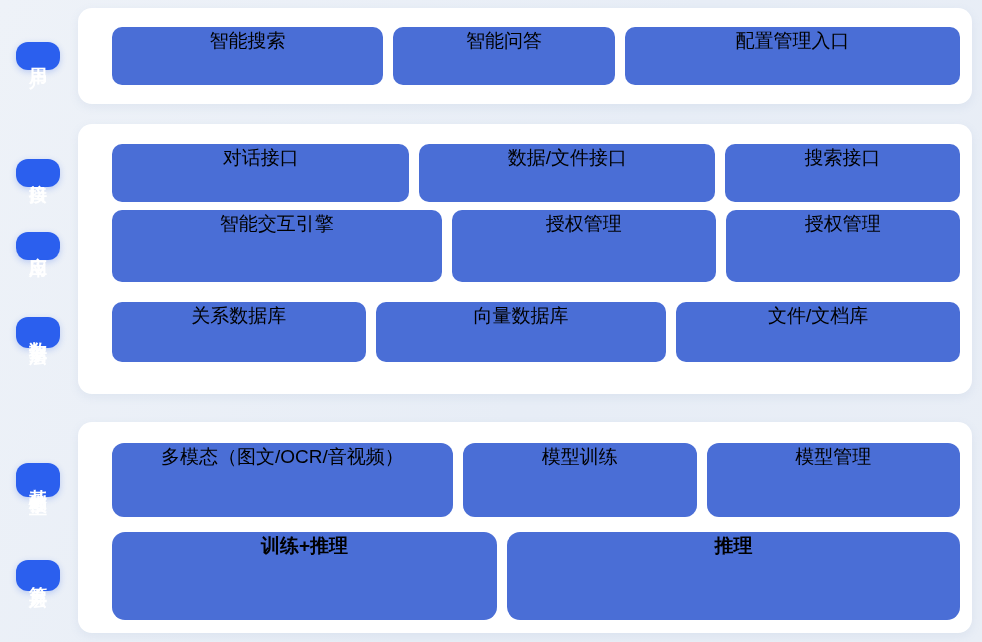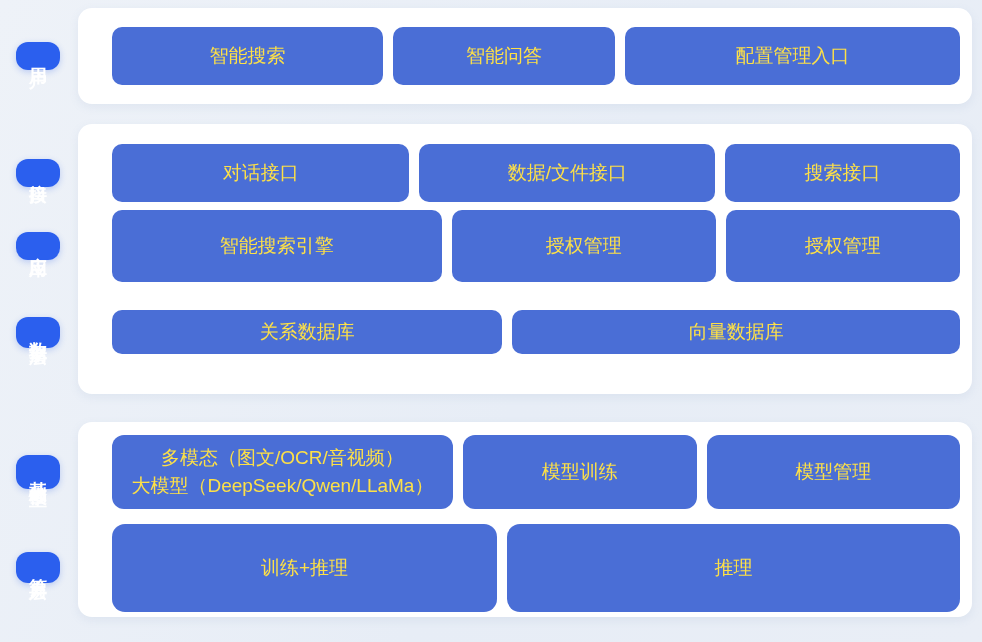--- a/index.html
+++ b/index.html
@@ -13,41 +13,41 @@
   .section + .section{margin-top:20px;}
   #sec-infra{margin-top:28px;}
   .panel{
     position:absolute;left:64px;right:0;top:0;bottom:0;
     background:#ffffff;border-radius:14px;
     box-shadow:0 3px 10px rgba(120,145,190,.12);
   }
   .rows{position:relative;display:flex;flex-direction:column;}
   #sec-user .rows{padding:8px 0;}
   #sec-mid  .rows{padding:14px 0;margin-top:20px;}
-  #sec-infra .rows{padding:2px 0;}
+  #sec-infra .rows{padding:10px 0;}
   .srow{display:flex;align-items:center;}
   .mh80{min-height:80px;} .mh70{min-height:70px;} .mh76{min-height:76px;}
   .mh96{min-height:96px;} .mh95{min-height:95px;}
   .label-cell{width:48px;flex:none;display:flex;justify-content:center;margin-right:16px;}
   .chip{
     background:#2b5fee;color:#fff;border-radius:12px;
     writing-mode:vertical-rl;text-orientation:upright;
     font-size:18px;font-weight:700;letter-spacing:3px;line-height:1;
     padding:11px 13px;box-shadow:0 2px 6px rgba(40,90,230,.25);
   }
   .btns{flex:1;display:flex;align-items:center;gap:10px;padding:0 12px 0 34px;min-width:0;}
   .blk{
-    background:#4a6ed6;color:#fde047;border-radius:10px;
-    display:flex;flex-direction:column;align-items:center;justify-content:center;
+    background:#4a6ed6;color:#000000;border-radius:10px;
+    display:flex;flex-direction:column;align-items:center;justify-content:flex-start;
     font-size:19px;font-weight:500;text-align:center;line-height:1.45;
     min-width:0;
   }
   .blk .line{display:block;white-space:nowrap;}
-  .h58{height:58px;} .h72{height:72px;} .h60{height:44px;}
-  .h74{height:74px;border-radius:12px;} .h88{height:88px;border-radius:13px;}
+  .h58{height:58px;} .h72{height:72px;} .h60{height:60px;}
+  .h74{height:74px;border-radius:12px;} .h88{height:88px;border-radius:13px;font-weight:bold;}
 </style>
 </head>
 <body>
 
 <div class="section" id="sec-user">
   <div class="panel"></div>
   <div class="rows">
     <div class="srow mh80">
       <div class="label-cell">
         <div class="chip">用户</div>
@@ -87,21 +87,21 @@
         </div>
       </div>
     </div>
 
     <div class="srow mh76">
       <div class="label-cell">
         <div class="chip">应用</div>
       </div>
       <div class="btns">
         <div class="blk h72" style="flex:2.25">
-          <span class="line">智能搜索引擎</span>
+          <span class="line">智能交互引擎</span>
         </div>
         <div class="blk h72" style="flex:1.80">
           <span class="line">授权管理</span>
         </div>
         <div class="blk h72" style="flex:1.60">
           <span class="line">授权管理</span>
         </div>
       </div>
     </div>
 
@@ -109,38 +109,40 @@
       <div class="label-cell">
         <div class="chip">数据层</div>
       </div>
       <div class="btns">
         <div class="blk h60" style="flex:2.53">
           <span class="line">关系数据库</span>
         </div>
         <div class="blk h60" style="flex:2.90">
           <span class="line">向量数据库</span>
         </div>
+        <div class="blk h60" style="flex:2.83">
+          <span class="line">文件/文档库</span>
+        </div>
       </div>
     </div>
 
   </div>
 </div>
 
 <div class="section" id="sec-infra">
   <div class="panel"></div>
   <div class="rows">
 
     <div class="srow mh96">
       <div class="label-cell">
         <div class="chip">基础模型</div>
       </div>
       <div class="btns">
         <div class="blk h74" style="flex:3.31">
           <span class="line">多模态（图文/OCR/音视频）</span>
-          <span class="line">大模型（DeepSeek/Qwen/LLaMa）</span>
         </div>
         <div class="blk h74" style="flex:2.27">
           <span class="line">模型训练</span>
         </div>
         <div class="blk h74" style="flex:2.46">
           <span class="line">模型管理</span>
         </div>
       </div>
     </div>
 

